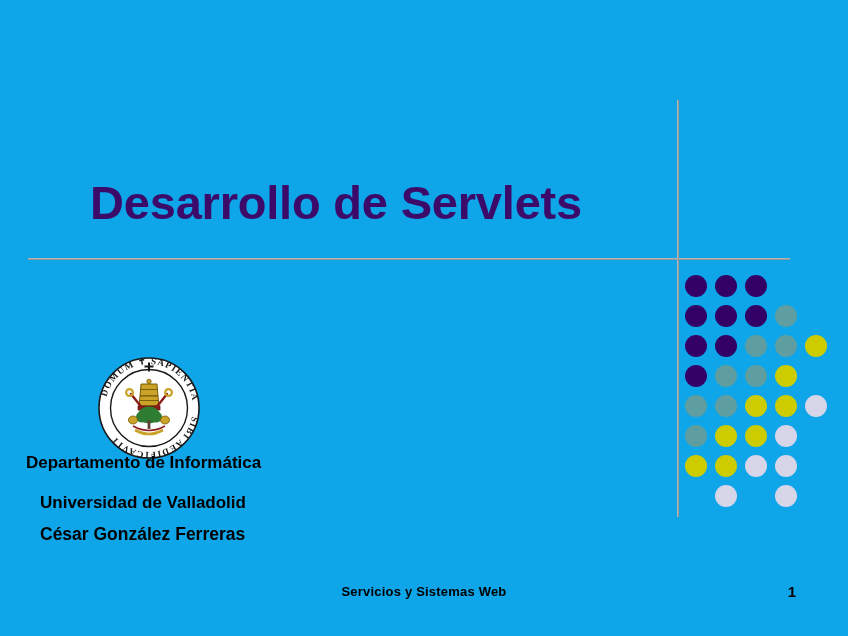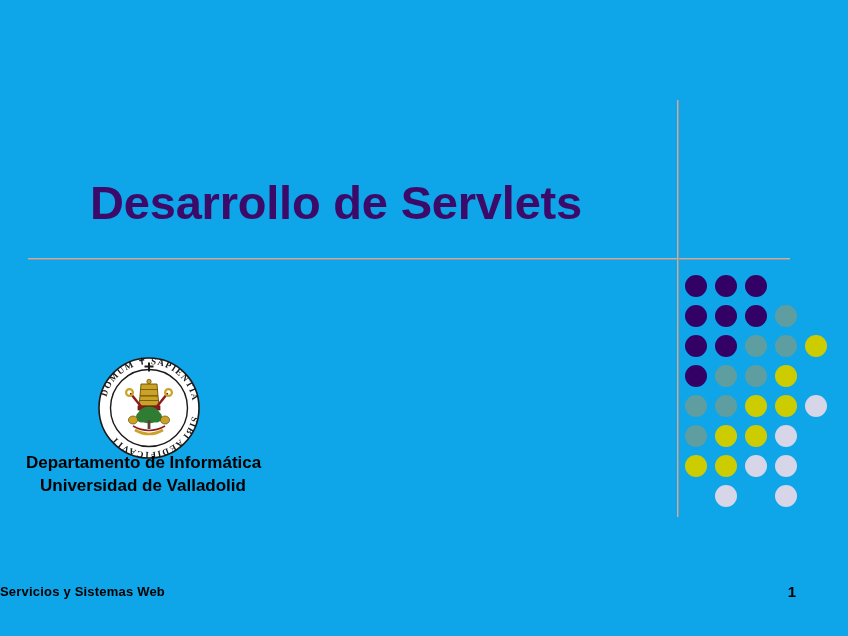--- a/index.html
+++ b/index.html
@@ -86,40 +86,41 @@
     left: 26px;
     top: 452px;
     width: 420px;
     color: #000000;
     font-size: 17px;
     font-weight: bold;
     line-height: 1.33;
   }
   .affil .line2 {
     padding-left: 14px;
+    margin-top: 17px;
   }
   .author {
     position: absolute;
     left: 26px;
     top: 524px;
     width: 420px;
     padding-left: 14px;
     color: #000000;
     font-size: 17.5px;
     font-weight: bold;
     box-sizing: border-box;
   }
 
   
   .footer-text {
     position: absolute;
     left: 0px;
     top: 584px;
     width: 848px;
-    text-align: left;
+    text-align: center;
     font-size: 13px;
     font-weight: bold;
     color: #000000;
     letter-spacing: 0.2px;
   }
   .footer-page {
     position: absolute;
     right: 52px;
     top: 583px;
     font-size: 15px;
@@ -231,17 +232,18 @@
       <path d="M38,74 Q52,82 66,74" fill="none" stroke="#C9A227" stroke-width="2.6"></path>
       <path d="M36,70 Q52,79 68,70" fill="none" stroke="#8B1A1A" stroke-width="1.6"></path>
     </svg>
   </div>
 
   <div class="affil">
     <div class="line1">Departamento de Informática</div>
     <div class="line2">Universidad de Valladolid</div>
   </div>
 
+  <div class="author">César González Ferreras</div>
 
   <div class="footer-text">Servicios y Sistemas Web</div>
   <div class="footer-page">1</div>
 
 </div>
 
 </body></html>

